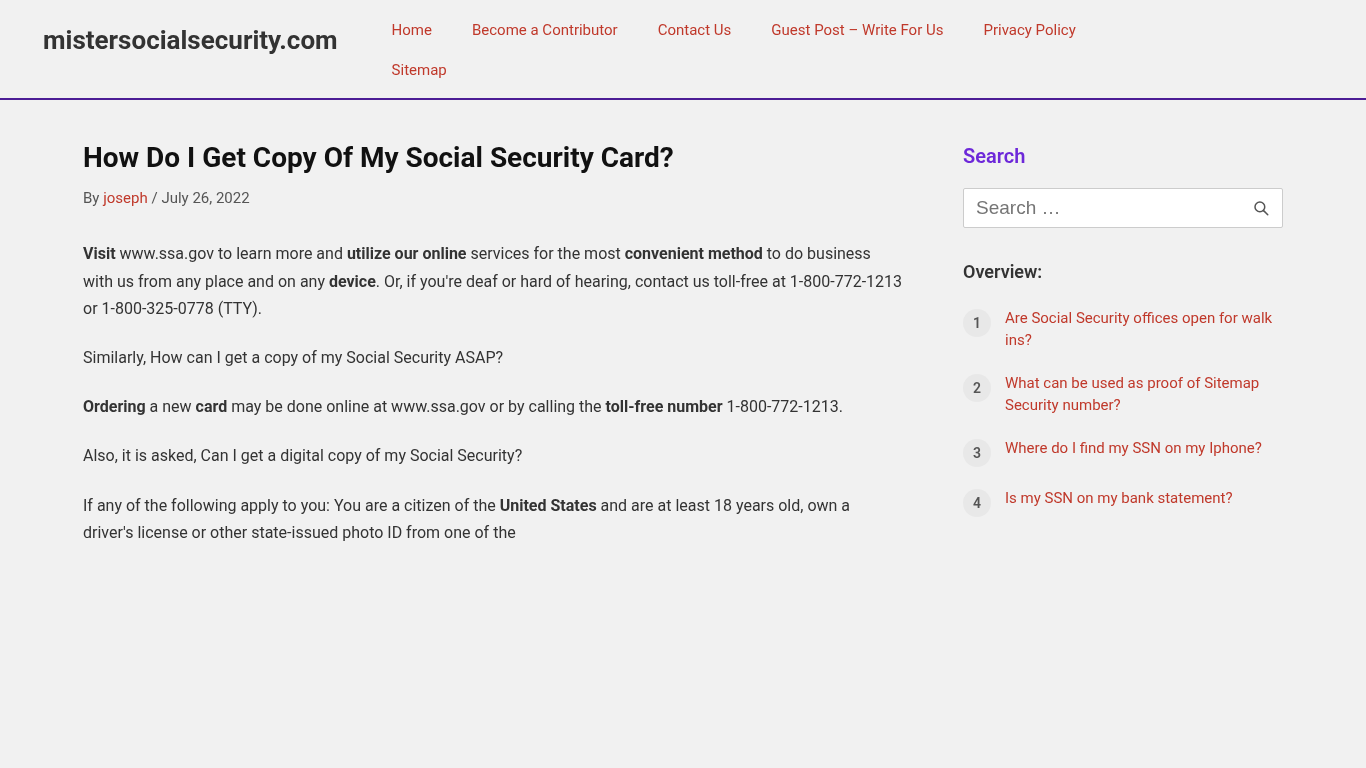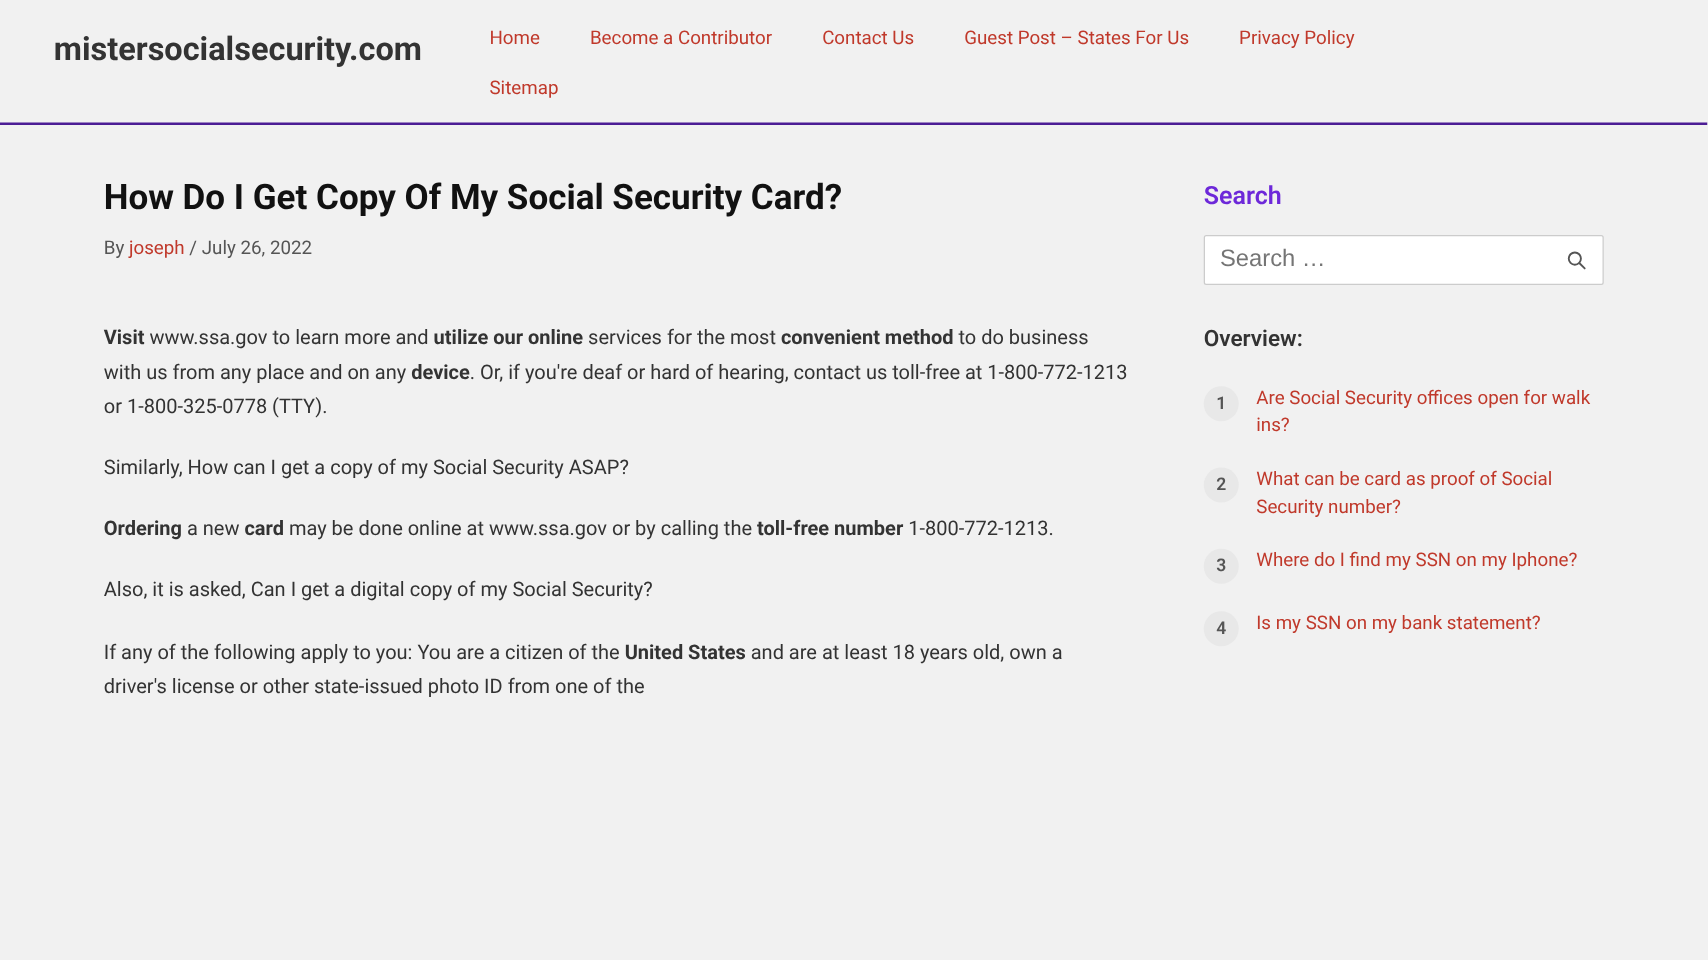--- a/index.html
+++ b/index.html
@@ -98,21 +98,21 @@
       font-size: 28px;
       font-weight: 700;
       color: #111;
       margin-bottom: 10px;
       line-height: 1.3;
     }
 
     .article-meta {
       color: #555;
       font-size: 15px;
-      margin-bottom: 46px;
+      margin-bottom: 30px;
     }
 
     .article-meta a {
       color: #c0392b;
       text-decoration: none;
     }
 
     .article-body p {
       margin-bottom: 22px;
       font-size: 16px;
@@ -221,21 +221,21 @@
   <div class="header-inner">
     <a class="site-logo" href="#">mistersocialsecurity.com</a>
     <nav class="main-nav">
       <div class="nav-row-top">
         <a class="nav-link" href="#">Home</a>
         <span class="nav-separator"></span>
         <a class="nav-link" href="#">Become a Contributor</a>
         <span class="nav-separator"></span>
         <a class="nav-link" href="#">Contact Us</a>
         <span class="nav-separator"></span>
-        <a class="nav-link" href="#">Guest Post – States For Us</a>
+        <a class="nav-link" href="#">Guest Post – Write For Us</a>
         <span class="nav-separator"></span>
         <a class="nav-link" href="#">Privacy Policy</a>
       </div>
       <div class="nav-row-bottom">
         <a class="nav-link" href="#">Sitemap</a>
       </div>
     </nav>
   </div>
 </header>
 
@@ -290,21 +290,21 @@
 
     <div class="sidebar-section">
       <h3 class="overview-title">Overview:</h3>
       <ul class="overview-list">
         <li class="overview-item">
           <span class="overview-number">1</span>
           <a class="overview-link" href="#">Are Social Security offices open for walk ins?</a>
         </li>
         <li class="overview-item">
           <span class="overview-number">2</span>
-          <a class="overview-link" href="#">What can be card as proof of Social Security number?</a>
+          <a class="overview-link" href="#">What can be used as proof of Sitemap Security number?</a>
         </li>
         <li class="overview-item">
           <span class="overview-number">3</span>
           <a class="overview-link" href="#">Where do I find my SSN on my Iphone?</a>
         </li>
         <li class="overview-item">
           <span class="overview-number">4</span>
           <a class="overview-link" href="#">Is my SSN on my bank statement?</a>
         </li>
       </ul>

